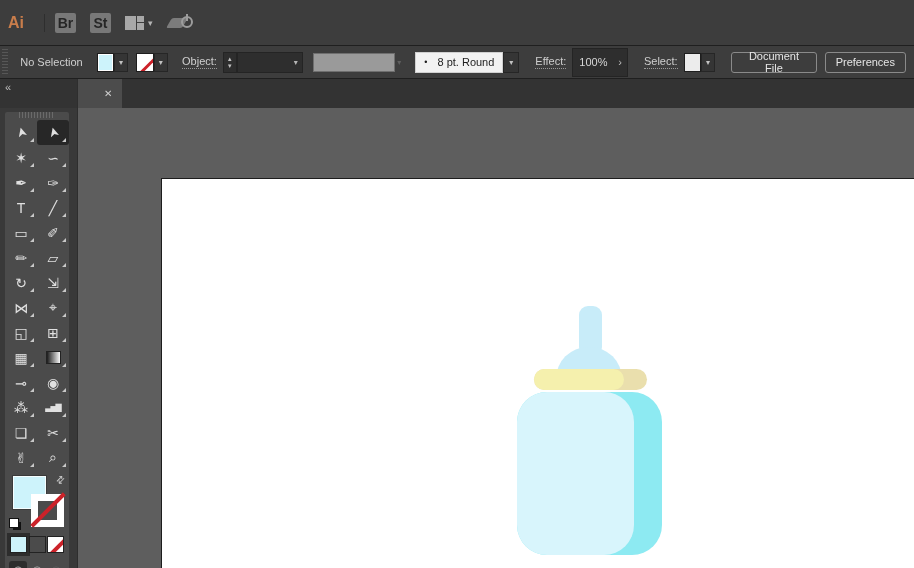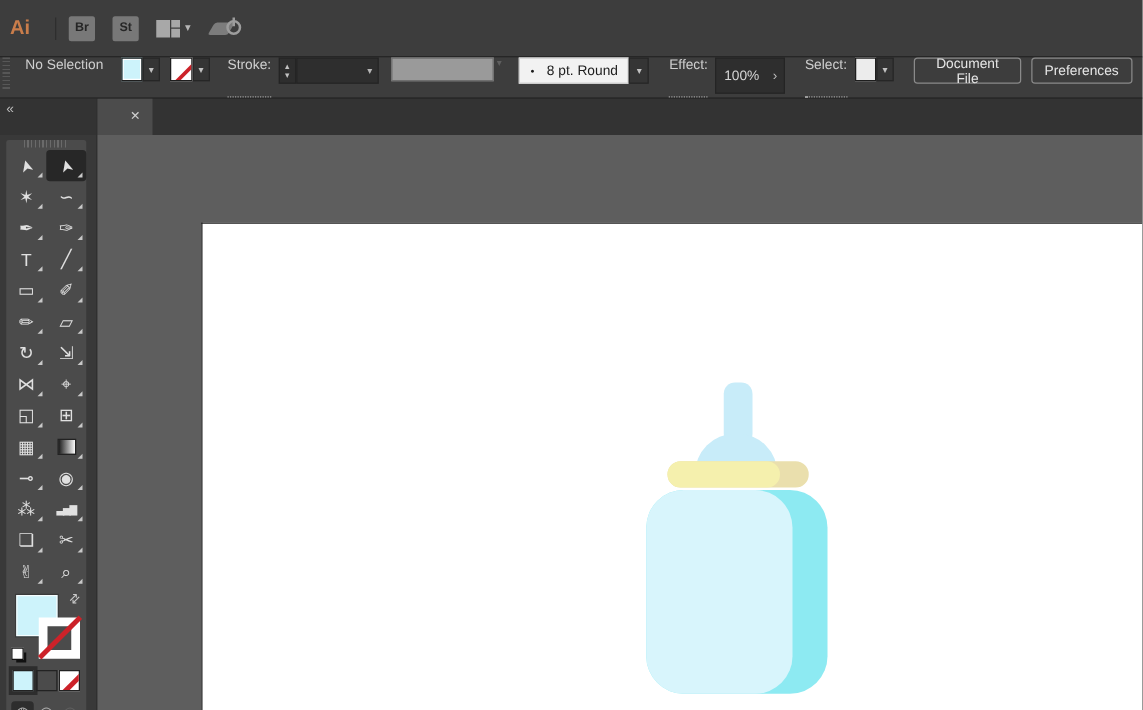--- a/index.html
+++ b/index.html
@@ -7,36 +7,36 @@
   html,body{ width:914px; height:568px; overflow:hidden; }
   body{ background:var(--chrome,#3d3d3d); font-family:"Liberation Sans","DejaVu Sans",sans-serif; }
 
   
   .menubar{ height:46px; background:var(--chrome); display:flex; align-items:center;
             border-bottom:1px solid var(--line); color:var(--text); }
   .logo{ color:var(--logo); font-weight:bold; font-size:16px; padding:0 10px 0 8px; }
   .menu-item{ font-size:12px; padding:0 12px; line-height:29px; cursor:default; }
   .mb-sep{ width:1px; height:18px; background:#2e2e2e; margin:0 10px; }
   .sq-btn{ width:21px; height:20px; background:#787878; border-radius:2px; color:#262626;
-           font-size:10px; font-weight:bold; display:flex; align-items:center; justify-content:center;
+           font-size:14px; font-weight:bold; display:flex; align-items:center; justify-content:center;
            margin-right:14px; }
   .ws-group{ display:flex; align-items:center; margin-right:16px; }
   .ws-icon{ width:19px; height:14px; display:grid; grid-template-columns:11px 7px; grid-template-rows:6px 7px; gap:1px; }
   .ws-icon i{ background:#a8a8a8; } .ws-icon i:nth-child(1){ grid-row:1/3; }
   .chev{ color:#b5b5b5; font-size:9px; margin-left:4px; }
   .sync{ position:relative; width:26px; height:18px; }
   .sync .swoosh{ position:absolute; left:0; top:4px; width:16px; height:10px; background:#7c7c7c;
                  transform:skewX(-30deg); border-radius:2px; }
   .sync .pwr{ position:absolute; right:2px; top:2px; width:12px; height:12px; border:2px solid #9d9d9d;
               border-radius:50%; }
   .sync .pwr::after{ content:""; position:absolute; left:3px; top:-4px; width:2px; height:7px; background:#9d9d9d; }
 
   
   .controlbar{ height:33px; background:var(--chrome); border-bottom:1px solid var(--line);
-               display:flex; color:var(--text-dim); font-size:11px; }
+               display:flex; align-items:center; color:var(--text-dim); font-size:11px; }
   .grip-v{ width:7px; height:26px; margin:0 6px 0 2px;
            background:repeating-linear-gradient(180deg,#575757 0 1px,transparent 1px 3px); }
   .cb-label{ margin:0 6px; white-space:nowrap; }
   .cb-label.dotted{ border-bottom:1px dotted #9a9a9a; padding-bottom:1px; }
   .swatch18{ width:19px; height:19px; border:1px solid #1e1e1e; box-shadow:inset 0 0 0 1px #fff; }
   .none-slash{ position:relative; background:#fff; overflow:hidden; }
   .none-slash::after{ content:""; position:absolute; left:-4px; top:8px; width:34px; height:3px;
                       background:var(--red); transform:rotate(-45deg); }
   .chev-btn{ width:16px; height:19px; background:#353535; border:1px solid #262626; color:#c2c2c2;
              font-size:8px; display:flex; align-items:center; justify-content:center; margin-right:8px; }
@@ -148,21 +148,21 @@
   <div class="grip-v"></div>
   <span class="cb-label">No Selection</span>
   <div class="swatch18" style="background:var(--accent-fill); margin-left:8px;"></div>
   <div class="chev-btn">
       <span>▾</span>
     </div>
   <div class="swatch18 none-slash"></div>
   <div class="chev-btn">
       <span>▾</span>
     </div>
-  <span class="cb-label dotted">Stroke:</span>
+  <span class="cb-label dotted">Object:</span>
   <div class="stepper">
     <span>▴</span>
     <span>▾</span>
   </div>
   <div class="dd dd-weight">
     <span class="chev">▾</span>
   </div>
   <div class="profile"></div>
   <span class="profile-chev">▾</span>
   <div class="brush-combo">

